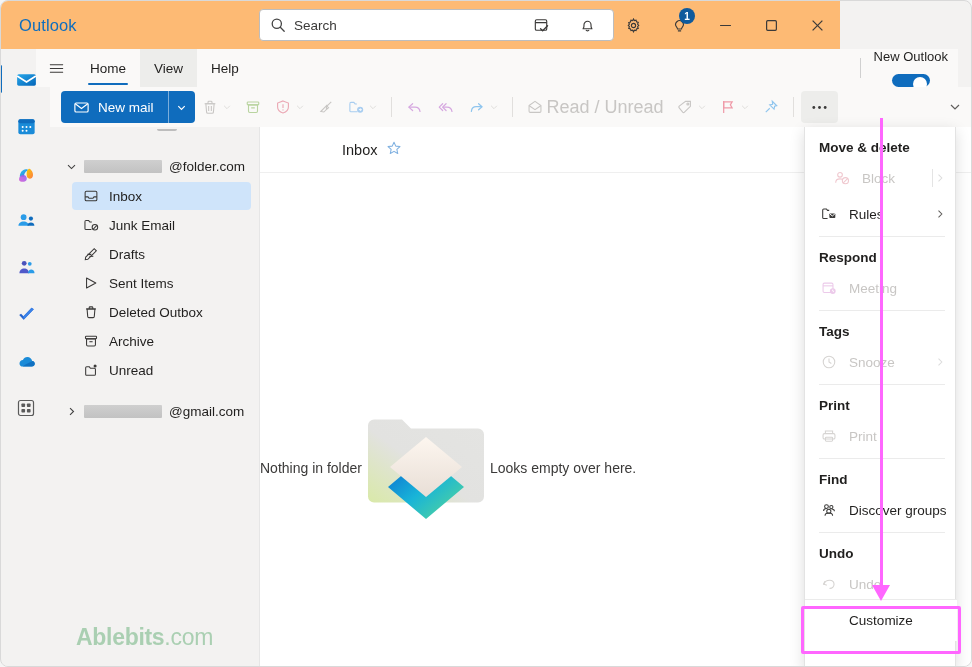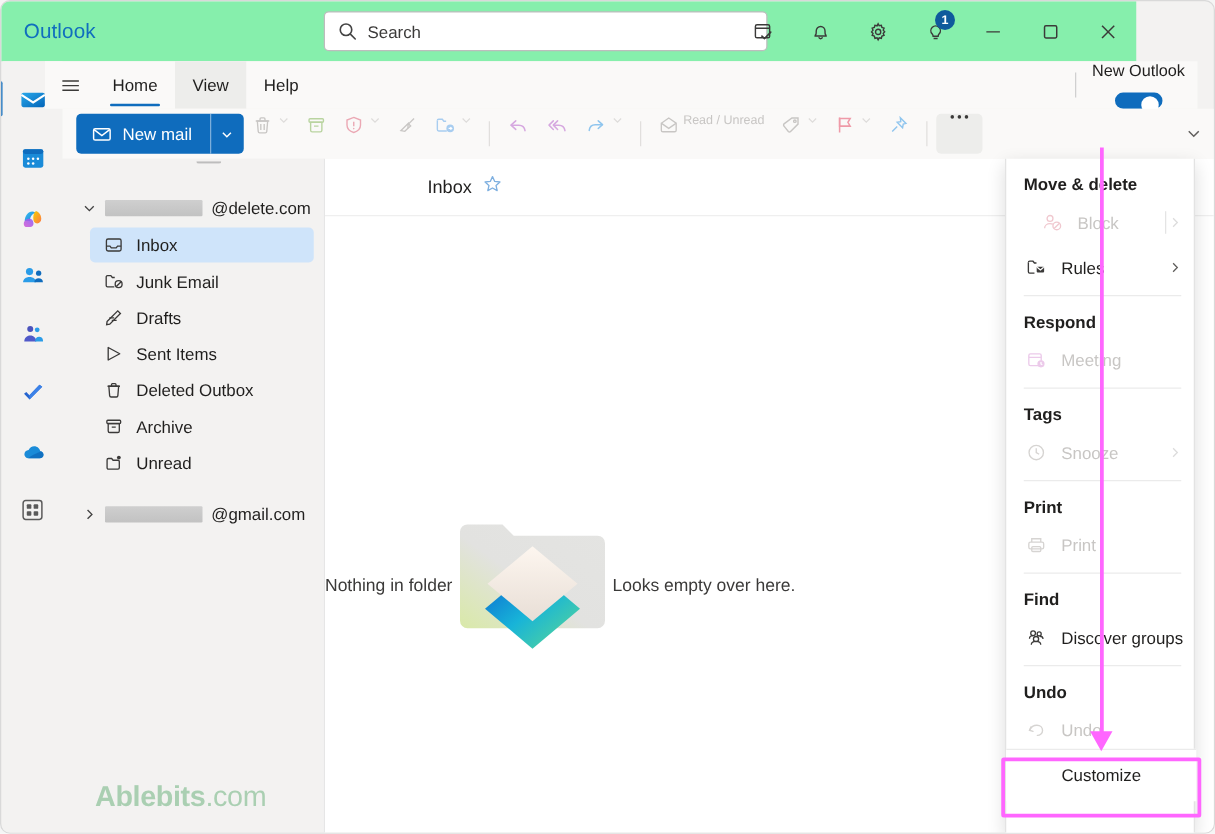--- a/index.html
+++ b/index.html
@@ -15,23 +15,23 @@
   .app-window {
     position:absolute; left:0; top:0; width:972px; height:667px;
     background:#f3f2f1;
     border:1px solid #d9d9d9;
     border-radius:8px;
     overflow:hidden;
   }
 
   
   .titlebar {
-    position:absolute; left:0; top:0; width:908px; height:48px;
+    position:absolute; left:0; top:0; width:839px; height:48px;
     display:flex; align-items:center;
-    background:#86efac;
+    background:#fdba74;
   }
   .brand {
     margin-left:18px; width:200px;
     font-size:16.5px; color:#106ebe; font-weight:400;
     letter-spacing:0.1px;
   }
   .search-wrap {
     position:absolute; left:258px; top:8px; width:355px; height:32px;
     background:#ffffff; border:1px solid #bdbdbd; border-radius:4px;
     display:flex; align-items:center; padding:0 10px;
@@ -118,22 +118,22 @@
     display:flex; align-items:stretch; height:32px; border-radius:4px; overflow:hidden;
     background:#0f6cbd; color:#fff;
   }
   .newmail-main {
     display:flex;align-items:center;gap:8px;padding:0 14px 0 12px;font-size:13.5px;
   }
   .newmail-split { width:1px; background:rgba(255,255,255,.45); }
   .newmail-chev { width:26px;display:flex;align-items:center;justify-content:center; }
 
   .cmd {
-    height:32px; display:flex;align-items:flex-start; gap:3px;
-    padding:0 6px; color:#c8c6c4; font-size:10px;
+    height:32px; display:flex;align-items:center; gap:3px;
+    padding:0 6px; color:#c8c6c4; font-size:18px;
   }
   .cmd .chev { opacity:.55; }
   .cmd-sep { width:1px;height:20px;background:#e1dfdd;margin:0 7px; }
   .cmd.active-more { background:#ededeb; border-radius:4px; padding:0 10px; color:#3b3a39; }
   .cmd-overflow-chev{
     position:absolute; right:6px; top:8px; width:22px;height:24px;
     display:flex;align-items:center;justify-content:center;color:#605e5c;
   }
 
   
@@ -557,21 +557,21 @@
   <div class="folderpane">
     <div class="partial-top"></div>
 
     <div class="acct-row" style="margin-top:20px;">
       <span class="acct-chev">
         <svg width="11" height="11" viewBox="0 0 12 12" fill="none" stroke="#424242" stroke-width="1.2">
             <path d="M2.2 4.4 6 8.2 9.8 4.4"></path>
           </svg>
       </span>
       <span class="redact"></span>
-        <span>@delete.com</span>
+        <span>@folder.com</span>
     </div>
 
     <div class="folder sel">
       <span class="fi">
         <svg width="16" height="16" viewBox="0 0 18 18" fill="none" stroke="#3b3a39" stroke-width="1.2">
           <rect x="2.4" y="3.6" width="13.2" height="10.8" rx="1.5"></rect>
           <path d="M2.4 10h3.2l1.2 1.6h4.4L12.4 10h3.2"></path>
         </svg>
       </span>
       <span>Inbox</span>

